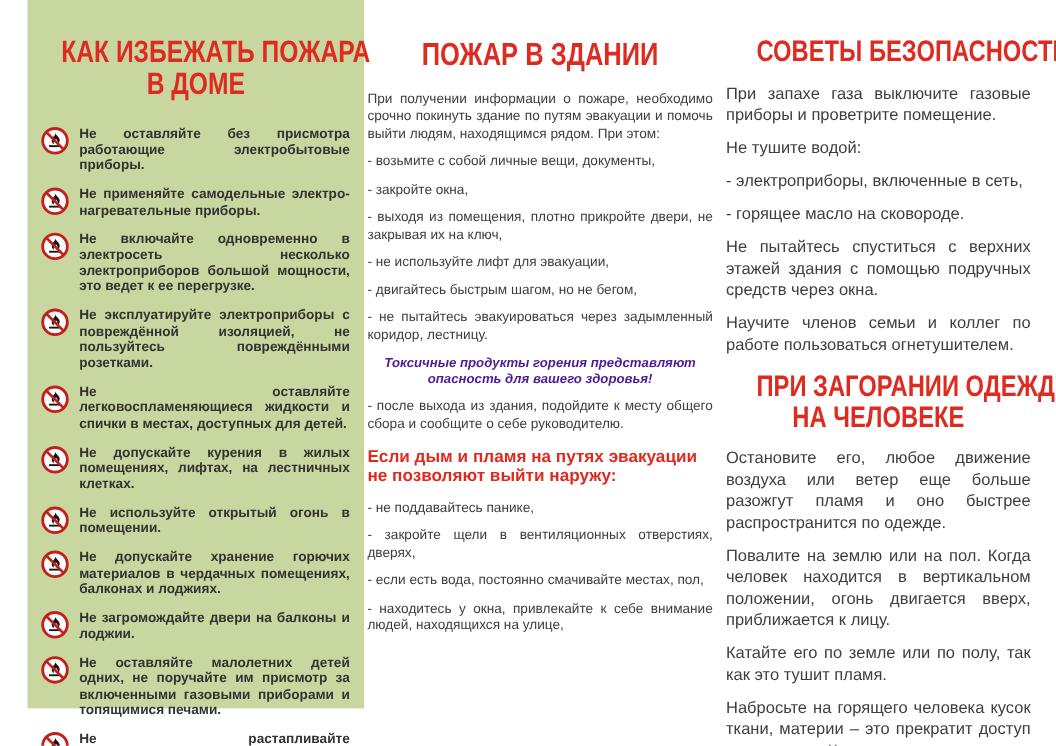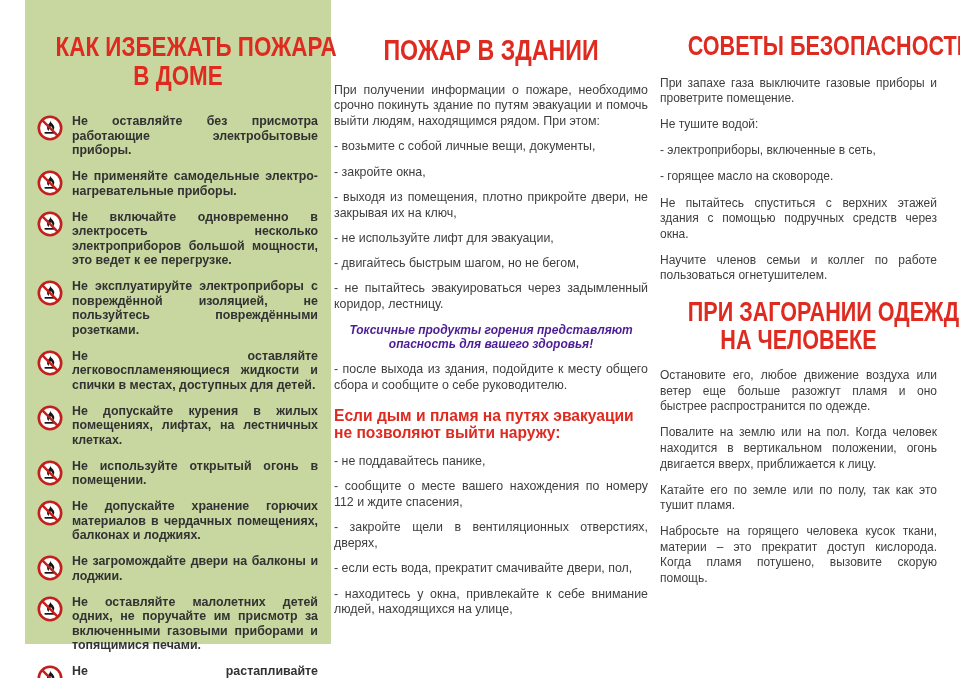--- a/index.html
+++ b/index.html
@@ -55,21 +55,21 @@
     text-align:center;line-height:1.14;margin:11px 4px 11px;
   }
   .subheading{
     font-size:15.6px;font-weight:700;color:var(--red);
     line-height:1.14;margin:13px 0 12px;
   }
 
   
   .col-right{position:absolute;left:660px;top:0;width:277px;}
   .right-title{font-size:27px;margin-top:33px;margin-bottom:15px;}
-  .col-right .body-text{font-size:12px;line-height:1.3;}
+  .col-right .body-text{font-size:15px;line-height:1.3;}
   .col-right .para{margin-bottom:10.5px;}
   .clothes-title{font-size:27px;margin-top:15px;margin-bottom:14px;}
 </style>
 </head>
 <body>
 
 <svg width="0" height="0" style="position:absolute">
   <defs>
     <g id="no-fire">
       <circle cx="13" cy="13" r="11.2" fill="#ffffff" stroke="#c2201d" stroke-width="2.6"></circle>
@@ -163,23 +163,22 @@
     <div class="body-text para">- возьмите с собой личные вещи, документы,</div>
     <div class="body-text para">- закройте окна,</div>
     <div class="body-text para">- выходя из помещения, плотно прикройте двери, не закрывая их на ключ,</div>
     <div class="body-text para">- не используйте лифт для эвакуации,</div>
     <div class="body-text para">- двигайтесь быстрым шагом, но не бегом,</div>
     <div class="body-text para">- не пытайтесь эвакуироваться через задымленный коридор, лестницу.</div>
     <div class="warning">Токсичные продукты горения представляют опасность для вашего здоровья!</div>
     <div class="body-text para">- после выхода из здания, подойдите к месту общего сбора и сообщите о себе руководителю.</div>
     <div class="subheading">Если дым и пламя на путях эвакуации не позволяют выйти наружу:</div>
     <div class="body-text para">- не поддавайтесь панике,</div>
-    <div class="body-text para">- сообщите о месте вашего нахождения по номеру 112 и ждите спасения,</div>
     <div class="body-text para">- закройте щели в вентиляционных отверстиях, дверях,</div>
-    <div class="body-text para">- если есть вода, прекратит смачивайте двери, пол,</div>
+    <div class="body-text para">- если есть вода, постоянно смачивайте местах, пол,</div>
     <div class="body-text para">- находитесь у окна, привлекайте к себе внимание людей, находящихся на улице,</div>
 
   </div>
 
   <div class="col-right">
     <div class="headline right-title">СОВЕТЫ БЕЗОПАСНОСТИ</div>
     <div class="body-text para">При запахе газа выключите газовые приборы и проветрите помещение.</div>
     <div class="body-text para">Не тушите водой:</div>
     <div class="body-text para">- электроприборы, включенные в сеть,</div>
     <div class="body-text para">- горящее масло на сковороде.</div>

